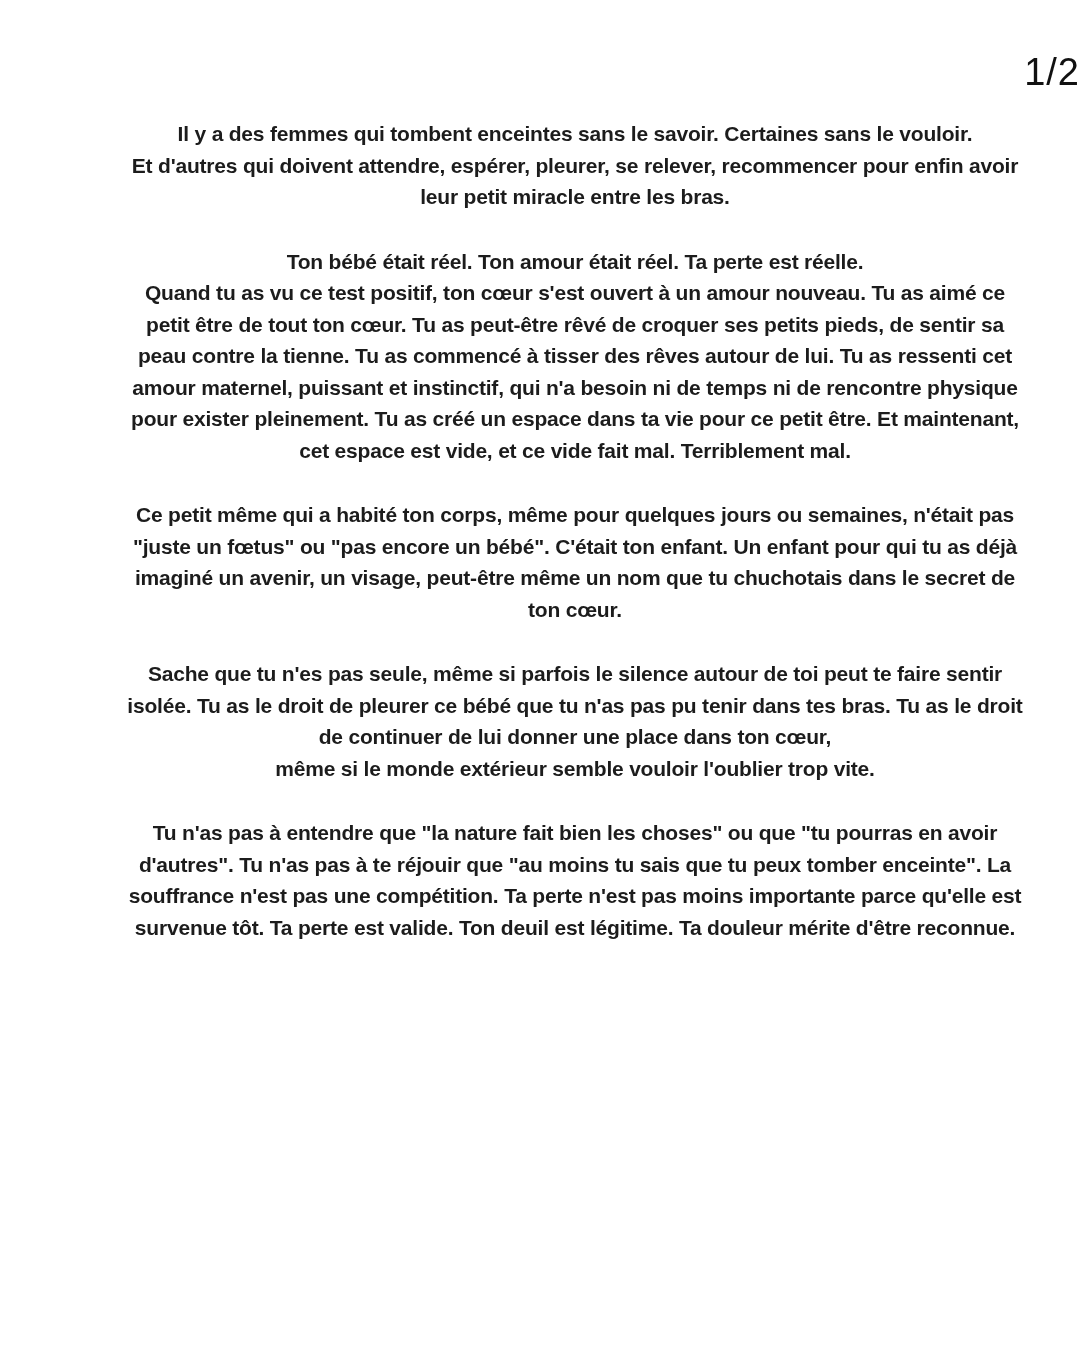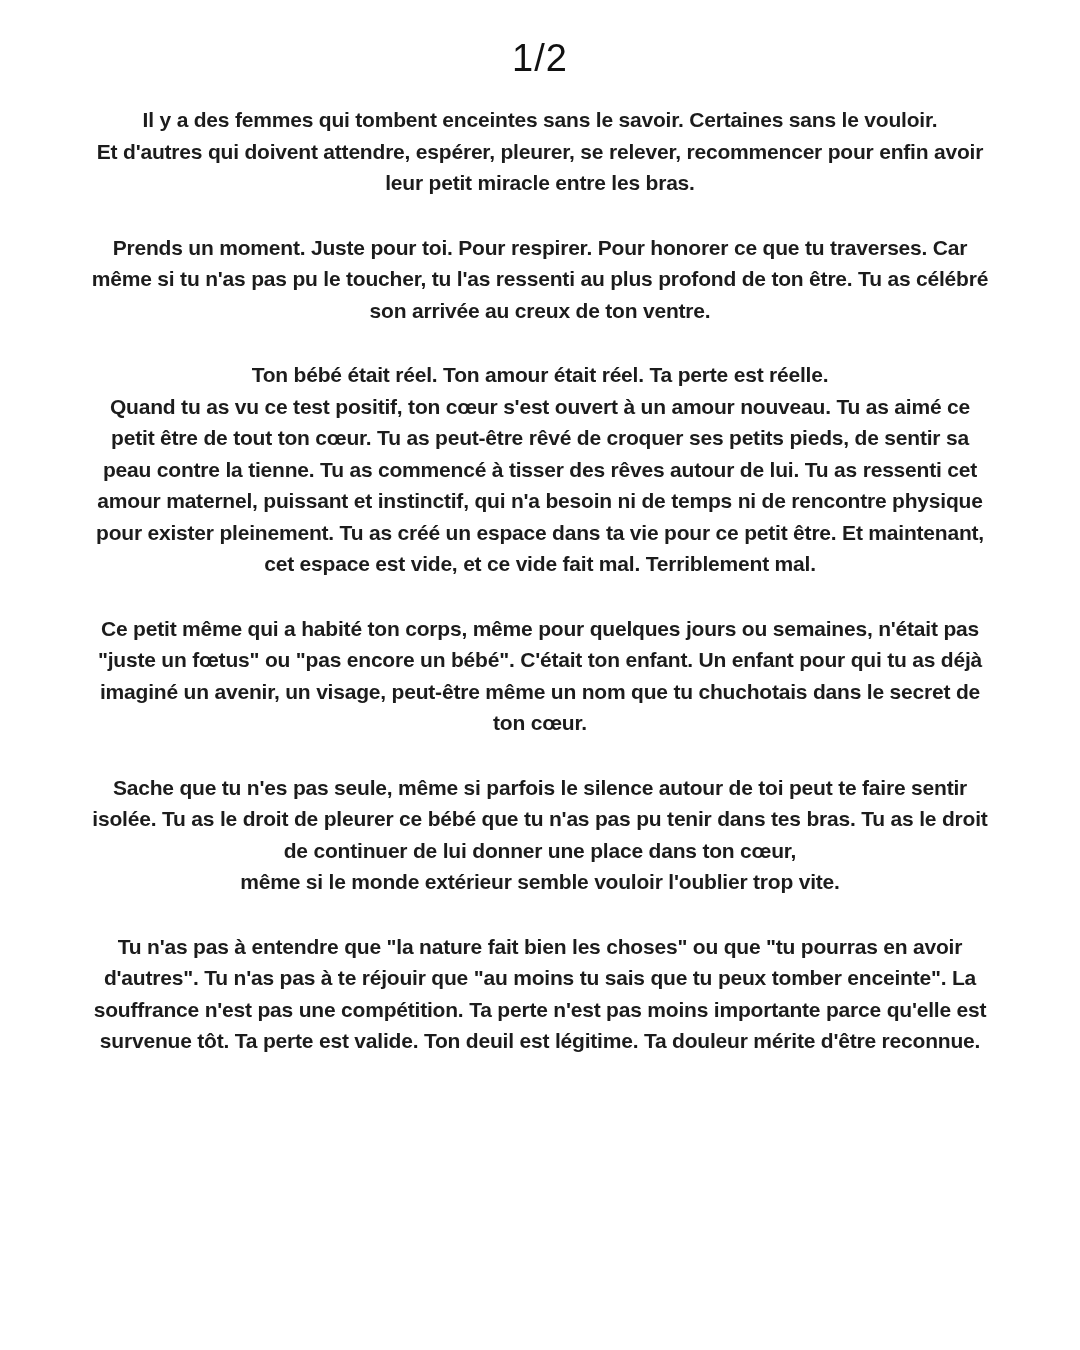--- a/index.html
+++ b/index.html
@@ -6,24 +6,24 @@
     margin: 0;
     padding: 0;
     background: #ffffff;
   }
   .page {
     position: relative;
     width: 1080px;
     height: 1062px;
     background: #ffffff;
     box-sizing: border-box;
-    padding-top: 36px;
+    padding-top: 50px;
     display: flex;
     flex-direction: column;
-    align-items: center;
+    align-items: flex-end;
     overflow: hidden;
     font-family: "Liberation Sans", sans-serif;
     color: #1c1c1c;
   }
   .indicator {
     font-family: "Liberation Sans", sans-serif;
     font-size: 38px;
     line-height: 44px;
     color: #111111;
     letter-spacing: 1px;
@@ -65,23 +65,20 @@
 <body>
 
 <div class="page">
   <div class="indicator">1/2</div>
 
 
   <div class="content">
     <div class="paragraph">Il y a des femmes qui tombent enceintes sans le savoir. Certaines sans le vouloir.
 Et d'autres qui doivent attendre, espérer, pleurer, se relever, recommencer pour enfin avoir
 leur petit miracle entre les bras.</div>
-    <div class="paragraph">Prends un moment. Juste pour toi. Pour respirer. Pour honorer ce que tu traverses. Car
-même si tu n'as pas pu le toucher, tu l'as ressenti au plus profond de ton être. Tu as célébré
-son arrivée au creux de ton ventre.</div>
     <div class="paragraph">Ton bébé était réel. Ton amour était réel. Ta perte est réelle.
 Quand tu as vu ce test positif, ton cœur s'est ouvert à un amour nouveau. Tu as aimé ce
 petit être de tout ton cœur. Tu as peut-être rêvé de croquer ses petits pieds, de sentir sa
 peau contre la tienne. Tu as commencé à tisser des rêves autour de lui. Tu as ressenti cet
 amour maternel, puissant et instinctif, qui n'a besoin ni de temps ni de rencontre physique
 pour exister pleinement. Tu as créé un espace dans ta vie pour ce petit être. Et maintenant,
 cet espace est vide, et ce vide fait mal. Terriblement mal.</div>
     <div class="paragraph">Ce petit même qui a habité ton corps, même pour quelques jours ou semaines, n'était pas
 "juste un fœtus" ou "pas encore un bébé". C'était ton enfant. Un enfant pour qui tu as déjà
 imaginé un avenir, un visage, peut-être même un nom que tu chuchotais dans le secret de

